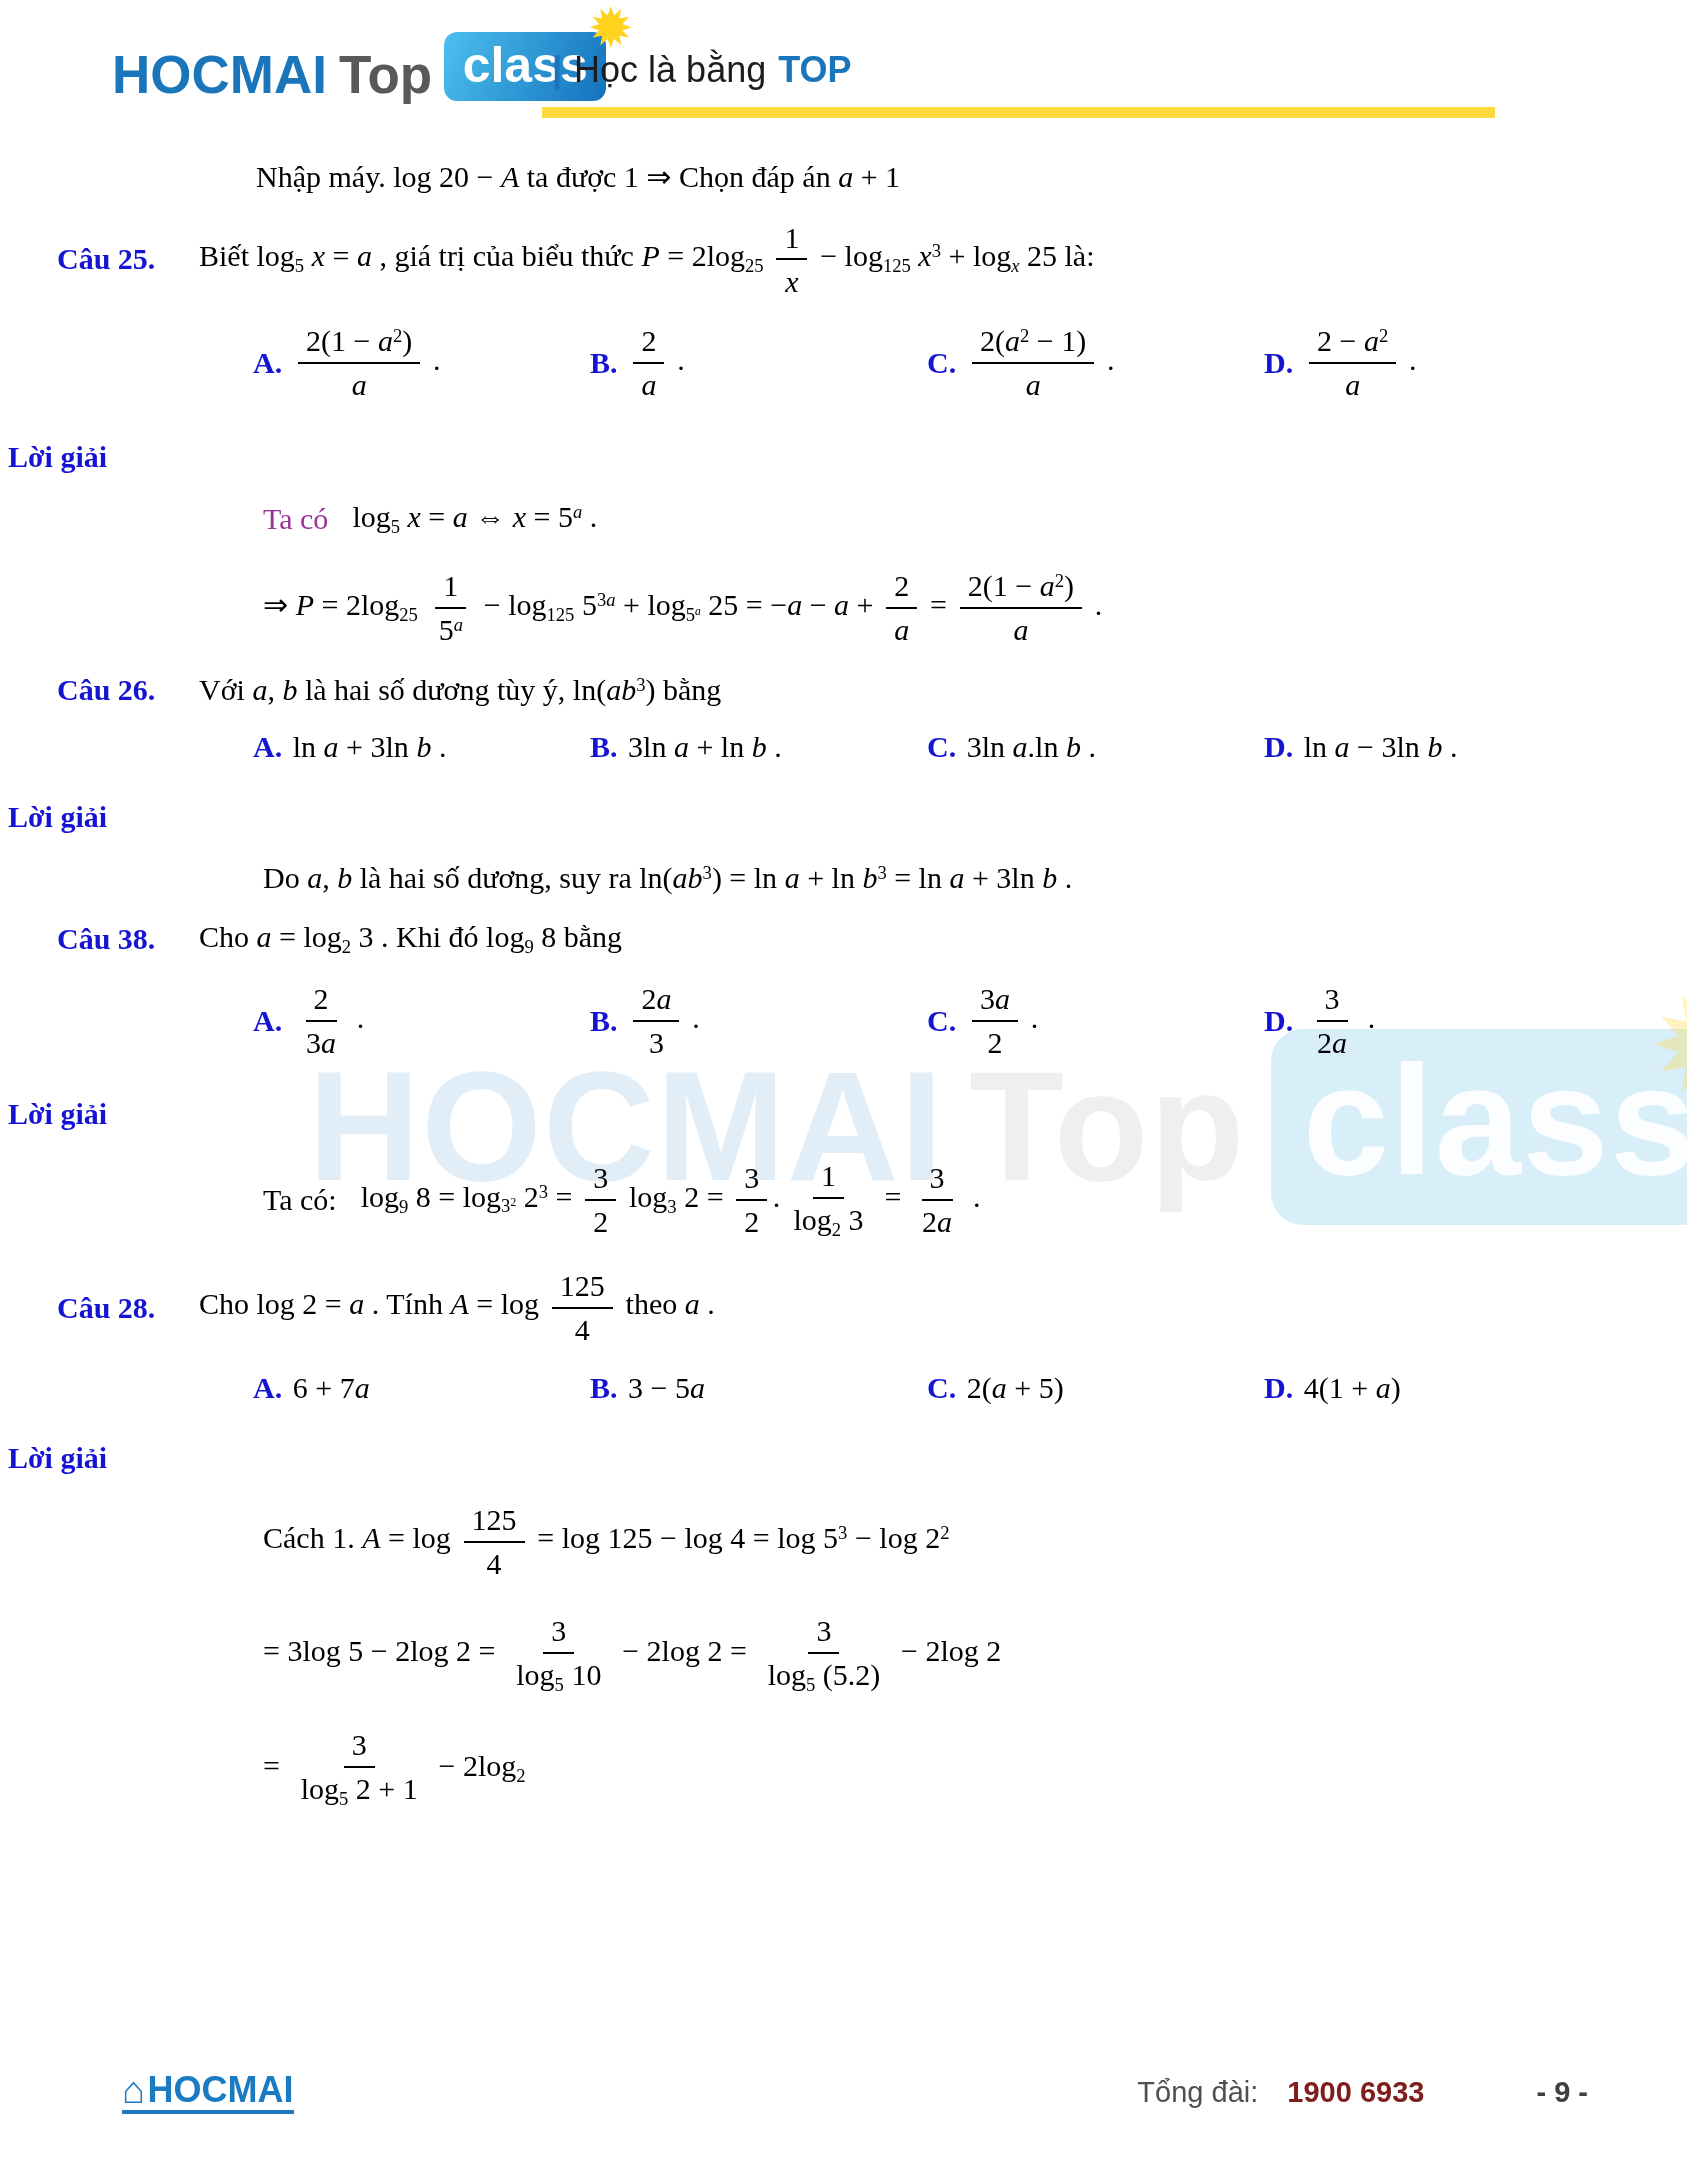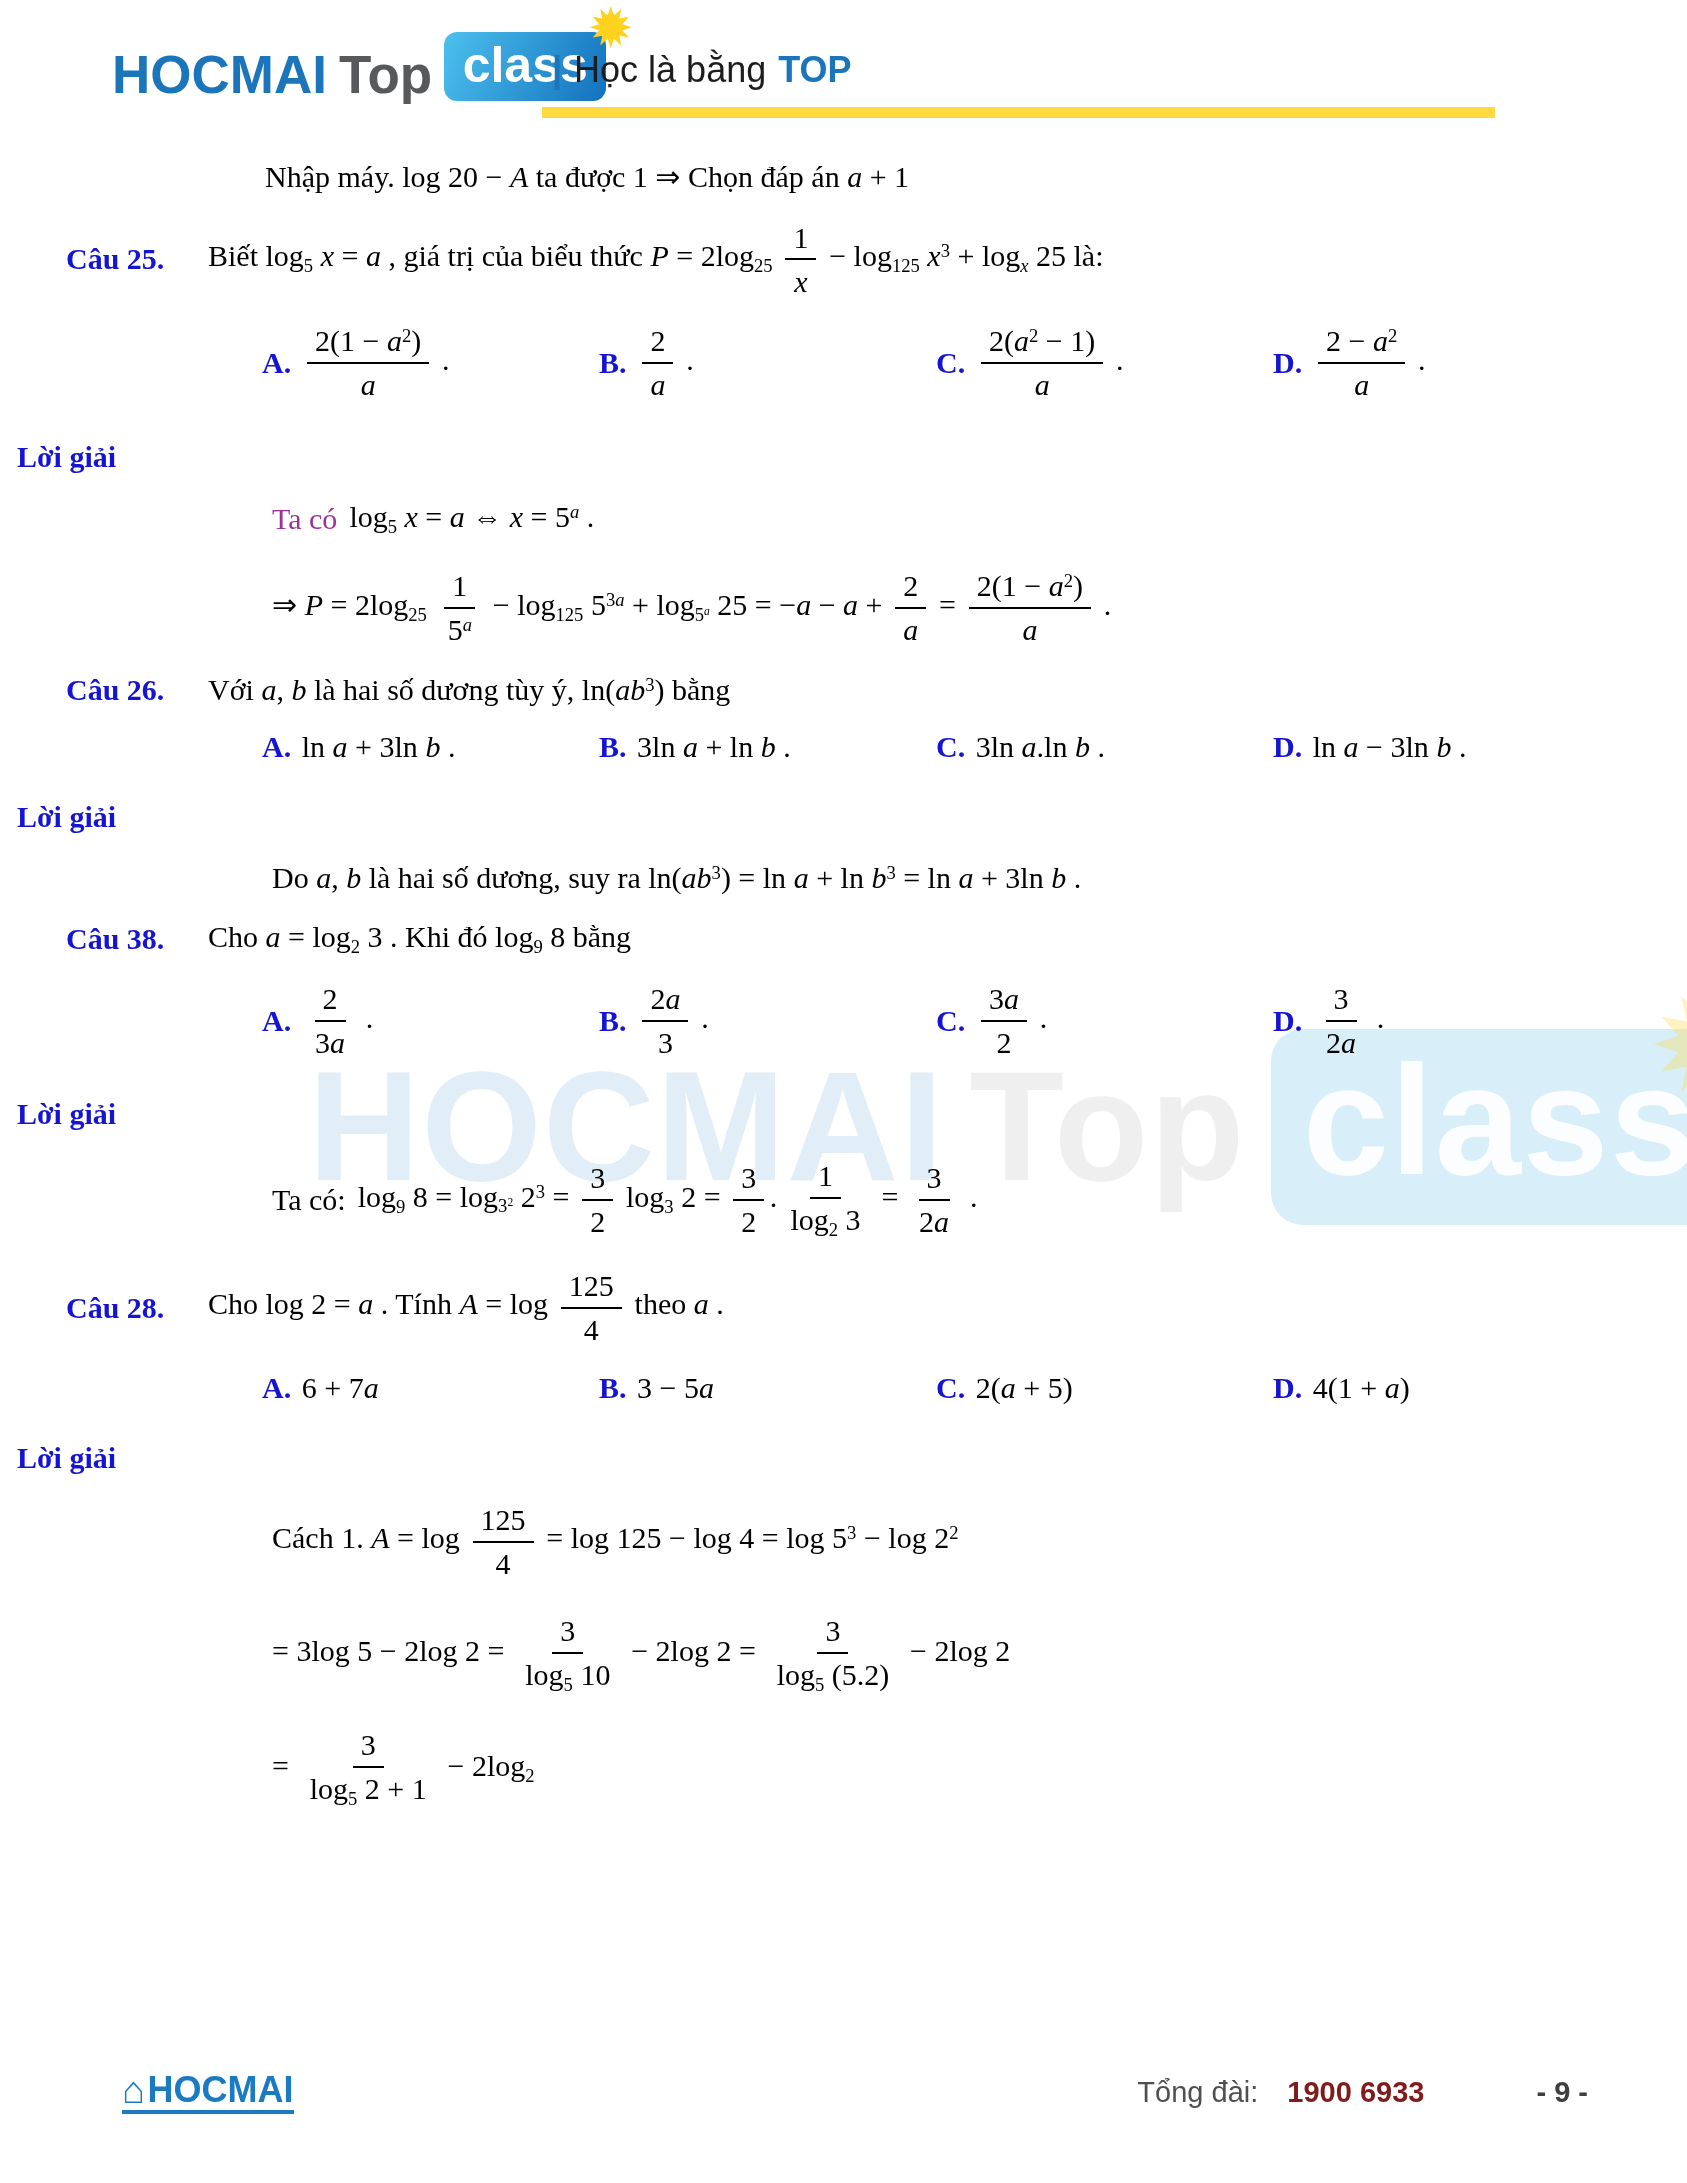--- a/index.html
+++ b/index.html
@@ -25,32 +25,32 @@
   .chip{position:relative;font-size:50px;line-height:1;color:#fff;background:linear-gradient(115deg,#4cc0ee,#1371bd);
         border-radius:13.2px;padding:8px 18.5px 10.6px;}
   .chip-star{position:absolute;top:-28px;right:-25px;font-size:49px;color:#ffd21e;}
   .tagline{position:absolute;left:440px;top:17px;font-family:"Liberation Sans",sans-serif;font-size:36px;color:#1d1d1f;
            display:flex;gap:12px;align-items:baseline;}
   .tag-bar{color:#1b75bb;font-weight:bold;}
   .tag-top{color:#1b75bb;font-weight:bold;}
   .rule{position:absolute;left:430px;top:75px;width:953px;height:11.2px;background:#ffd940;}
 
   
-  .content{position:absolute;left:17px;top:159px;width:1383px;z-index:1;}
+  .content{position:absolute;left:8px;top:159px;width:1383px;z-index:1;}
   .line.intro{padding-left:248px;white-space:pre-wrap;}
   .q-row{display:flex;align-items:center;margin-top:25px;}
   .q-label{flex:none;margin-left:49px;min-width:142px;color:#1414d2;font-weight:bold;}
   .q-stem{flex:1;padding-right:37px;white-space:pre-wrap;}
   .opts{display:flex;align-items:center;margin-left:245px;margin-top:23px;}
   .opt{flex:none;width:337px;display:flex;align-items:center;}
   .opt:last-child{width:auto;}
   .opt-letter{color:#1414d2;font-weight:bold;margin-right:10.6px;}
   .opt-body{white-space:pre-wrap;}
   .lg{margin-top:36px;color:#1414d2;font-weight:bold;}
-  .sol-line{display:flex;align-items:center;margin-top:26.5px;padding-left:255px;}
+  .sol-line{display:flex;align-items:center;margin-top:26.5px;padding-left:255px;gap:12px;}
   .sol-line + .sol-line{margin-top:30px;}
   .sol-lead{margin-right:12px;white-space:pre-wrap;}
   .sol-math{white-space:pre-wrap;}
 
   
   .m-i{font-style:italic;}
   .m-sub{font-size:62%;vertical-align:-0.3em;}
   .m-sup{font-size:62%;vertical-align:0.5em;}
   .frac{display:inline-flex;flex-direction:column;align-items:center;vertical-align:middle;margin:0 5.3px;
         text-align:center;line-height:1.05;}

